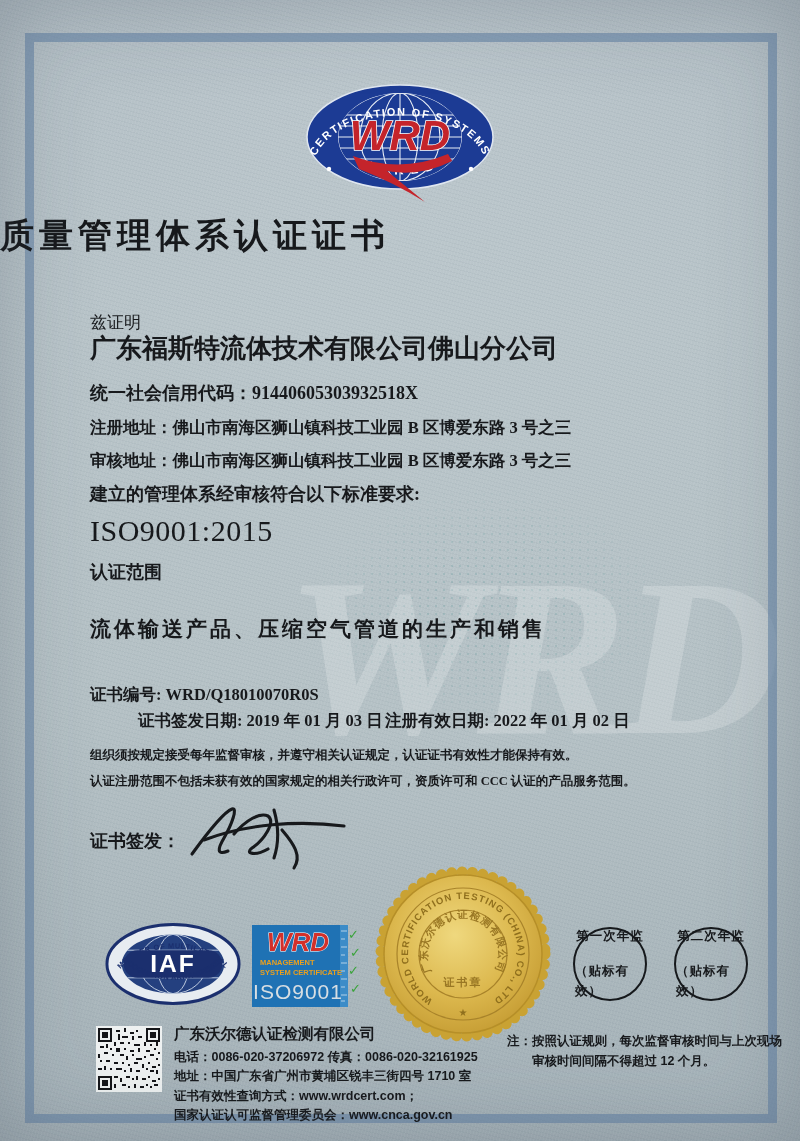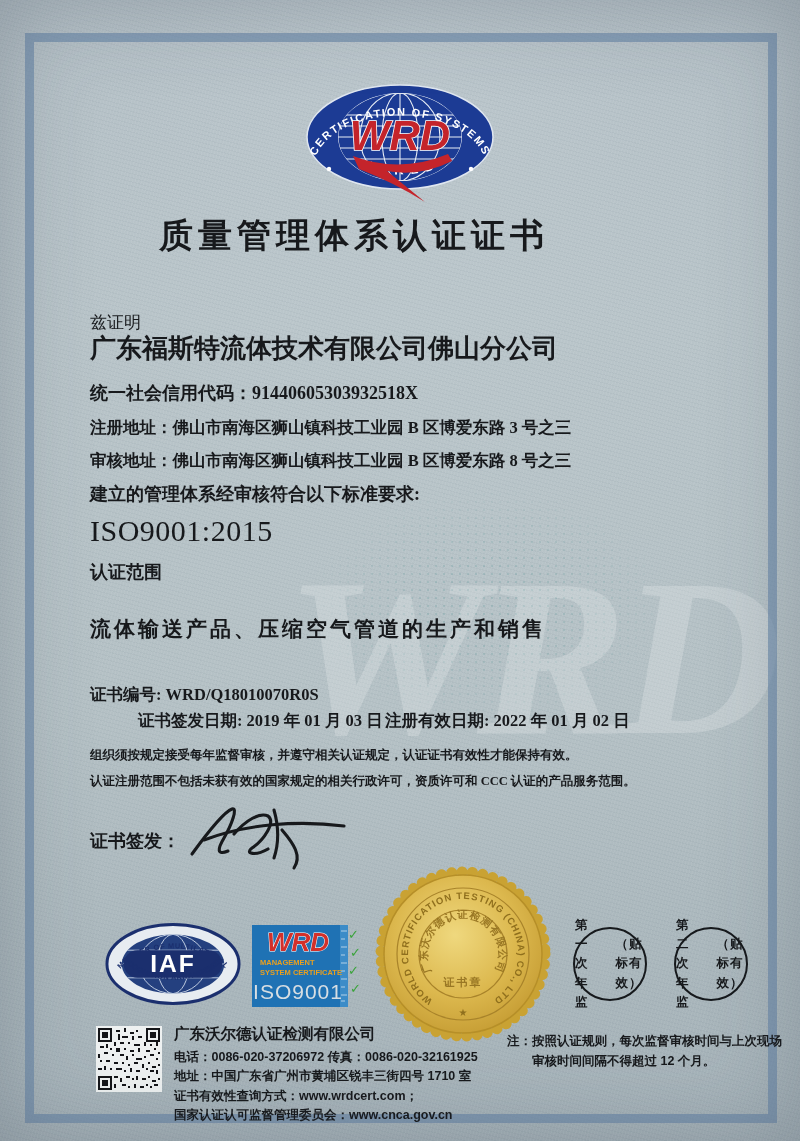--- a/index.html
+++ b/index.html
@@ -29,21 +29,21 @@
             mask-image:radial-gradient(closest-side at 52% 42%, #000 25%, rgba(0,0,0,0.55) 58%, transparent 80%);
   }
   .ghost-wrd{
     position:absolute;left:285px;top:545px;font-family:"Liberation Serif",serif;
     font-size:225px;font-weight:bold;font-style:italic;letter-spacing:-8px;
     color:rgba(255,255,255,0.20);pointer-events:none;line-height:1;
   }
   .abs{position:absolute;}
   .line{white-space:nowrap;}
   .logo-wrap{left:303px;top:84px;width:194px;height:124px;}
-  .cert-title{left:0;top:213px;width:708px;text-align:center;font-size:34px;font-weight:bold;letter-spacing:5px;}
+  .cert-title{left:0;top:213px;width:708px;font-size:34px;font-weight:bold;letter-spacing:5px;}
   .certify{left:90px;top:311px;font-size:17px;}
   .company{left:90px;top:331px;font-size:26px;font-weight:bold;}
   .credit{left:90px;top:381px;font-size:18px;font-weight:bold;}
   .addr1{left:90px;top:417px;font-size:16.5px;font-weight:bold;}
   .addr2{left:90px;top:450px;font-size:16.5px;font-weight:bold;}
   .std-intro{left:90px;top:482px;font-size:18px;font-weight:bold;}
   .std{left:90px;top:514px;font-size:30px;font-weight:normal;letter-spacing:.5px;}
   .scope-label{left:90px;top:560px;font-size:18px;font-weight:bold;}
   .scope{left:90px;top:615px;font-size:21px;font-weight:bold;letter-spacing:3px;}
   .certno{left:90px;top:684px;font-size:16.5px;font-weight:bold;}
@@ -51,21 +51,21 @@
   .valid{left:385px;top:710px;font-size:16.5px;font-weight:bold;}
   .notice1{left:90px;top:747px;font-size:12.5px;font-weight:bold;}
   .notice2{left:90px;top:773px;font-size:12.5px;font-weight:bold;}
   .sign-label{left:90px;top:829px;font-size:18px;font-weight:bold;}
   .signature{left:186px;top:796px;width:165px;height:78px;}
   .iaf{left:104px;top:922px;width:138px;height:84px;}
   .wrdbadge{left:252px;top:923px;width:110px;height:86px;}
   .seal{left:372px;top:866px;width:182px;height:176px;}
   .stamp{
     width:74px;height:74px;border:2.5px solid #16191c;border-radius:50%;
-    display:flex;flex-direction:row;align-items:center;justify-content:center;
+    display:flex;flex-direction:column;align-items:center;justify-content:center;
     font-size:12.5px;font-weight:bold;line-height:1.55;letter-spacing:1px;box-sizing:border-box;
     font-family:"Liberation Sans",sans-serif;
     gap:16px;
   }
   .stamp1{left:573px;top:927px;}
   .stamp2{left:674px;top:927px;}
   .qr{left:96px;top:1026px;width:66px;height:66px;}
   .footer-block{left:174px;top:1024px;width:330px;font-family:"Liberation Sans",sans-serif;}
   .footer-company{font-size:15.5px;font-weight:bold;margin-bottom:3px;}
   .footer-line{font-size:12.5px;font-weight:bold;line-height:1.55;white-space:nowrap;}
@@ -111,21 +111,21 @@
   <circle cx="168" cy="85" r="2.2" fill="#ffffff"></circle>
   <path d="M50,72 Q97,90 145,70 L149,77 Q118,93 84,87 L122,118 Q92,99 56,85 Z" fill="#c4242b"></path>
   <text x="97" y="66" text-anchor="middle" font-family="Liberation Sans,sans-serif" font-size="42" font-weight="bold" font-style="italic" fill="#c4242b" stroke="#ffffff" stroke-width="1.6" paint-order="stroke">WRD</text>
 </svg>
 
 <div class="abs cert-title line">质量管理体系认证证书</div>
 <div class="abs certify line">兹证明</div>
 <div class="abs company line">广东福斯特流体技术有限公司佛山分公司</div>
 <div class="abs credit line">统一社会信用代码：91440605303932518X</div>
 <div class="abs addr1 line">注册地址：佛山市南海区狮山镇科技工业园 B 区博爱东路 3 号之三</div>
-<div class="abs addr2 line">审核地址：佛山市南海区狮山镇科技工业园 B 区博爱东路 8 号之三</div>
+<div class="abs addr2 line">审核地址：佛山市南海区狮山镇科技工业园 B 区博爱东路 3 号之三</div>
 <div class="abs std-intro line">建立的管理体系经审核符合以下标准要求:</div>
 <div class="abs std line">ISO9001:2015</div>
 <div class="abs scope-label line">认证范围</div>
 <div class="abs scope line">流体输送产品、压缩空气管道的生产和销售</div>
 <div class="abs certno line">证书编号: WRD/Q18010070R0S</div>
 <div class="abs issue line">证书签发日期: 2019 年 01 月 03 日</div>
 <div class="abs valid line">注册有效日期: 2022 年 01 月 02 日</div>
 <div class="abs notice1 line">组织须按规定接受每年监督审核，并遵守相关认证规定，认证证书有效性才能保持有效。</div>
 <div class="abs notice2 line">认证注册范围不包括未获有效的国家规定的相关行政许可，资质许可和 CCC 认证的产品服务范围。</div>
 <div class="abs sign-label line">证书签发：</div>

